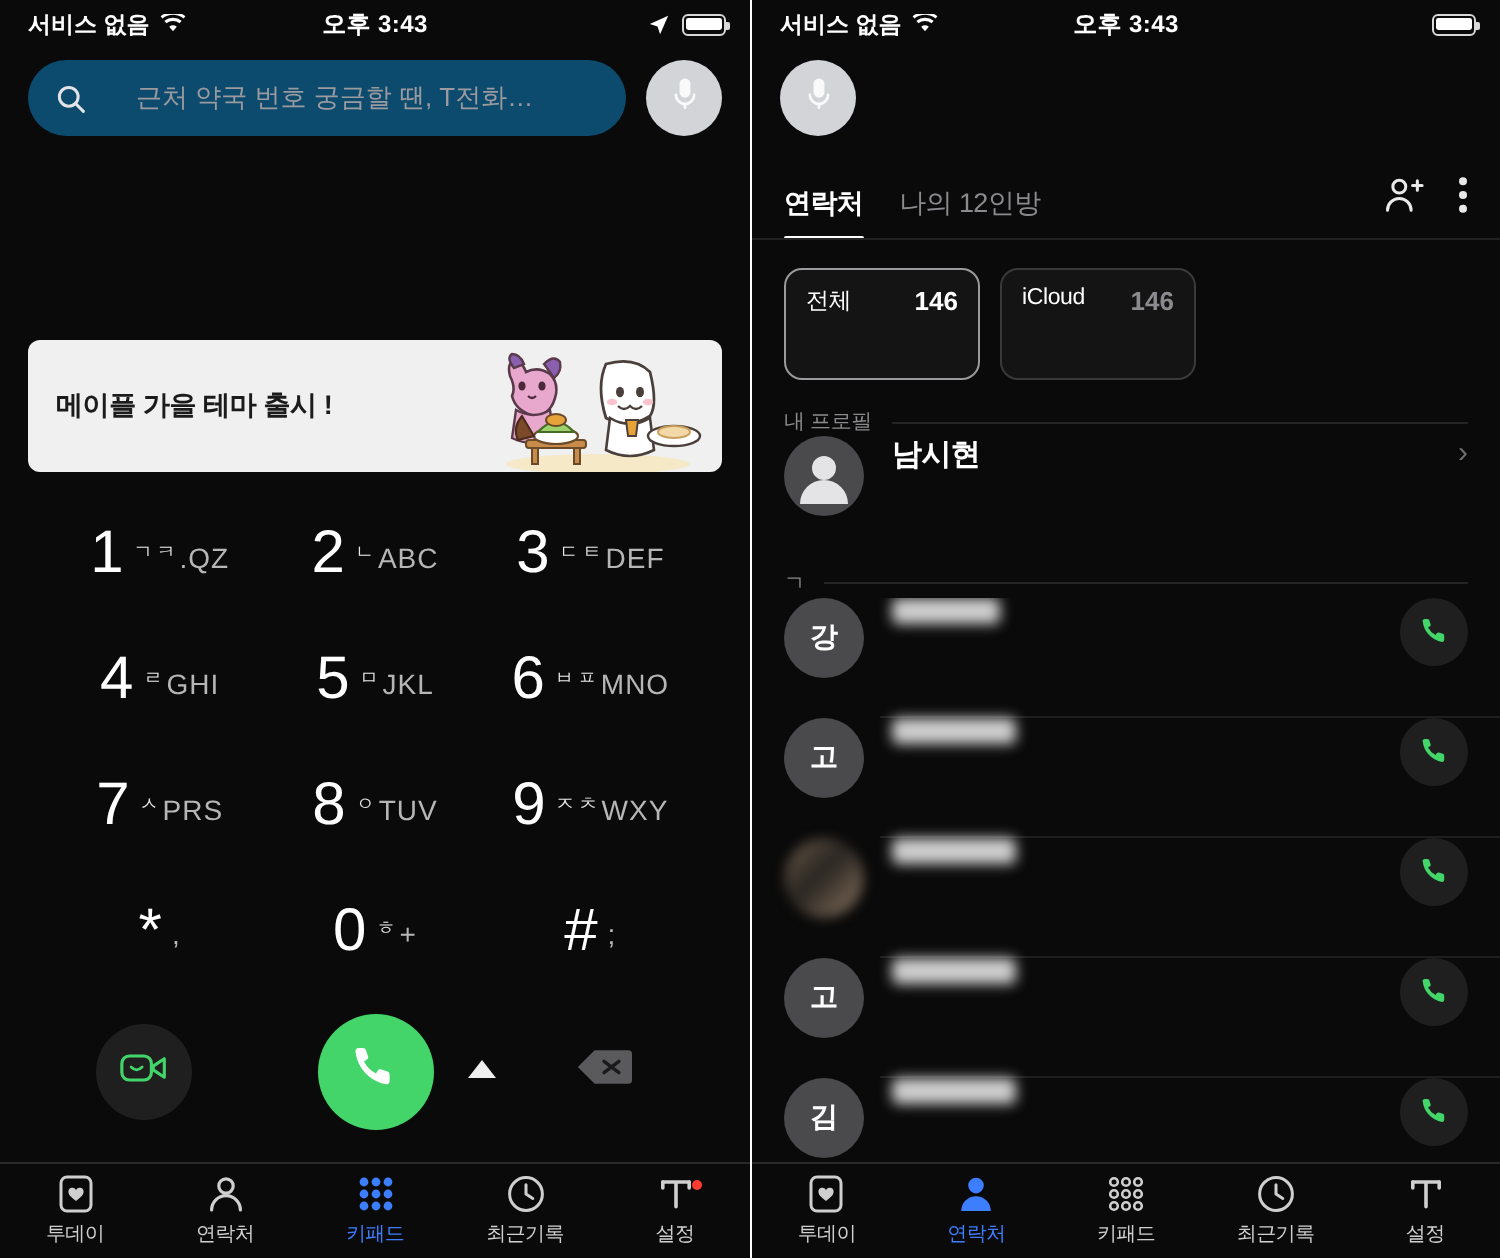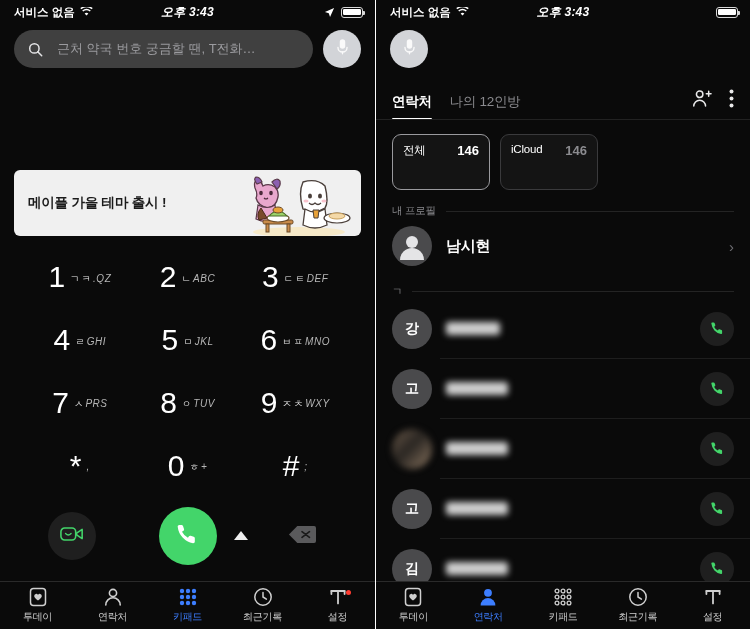--- a/index.html
+++ b/index.html
@@ -26,21 +26,20 @@
     padding: 0 12px 0 14px;
     color: #ffffff;
     font-size: 11.5px; font-weight: bold;
     position: relative;
   }
   .sb-left { display: flex; align-items: center; gap: 5px; }
   .sb-center {
     position: absolute; left: 0; right: 0; text-align: center;
     font-size: 12px; font-weight: bold; letter-spacing: .2px;
     pointer-events: none;
-    font-style: italic;
   }
   .sb-right { margin-left: auto; display: flex; align-items: center; gap: 6px; z-index:1;}
   .wifi-icon svg, .loc-icon svg { display: block; }
   .battery {
     width: 22px; height: 11px;
     border: 1.4px solid #d8d8d8; border-radius: 3px;
     position: relative; display:block;
   }
   .battery::after {
     content: ""; position: absolute; right: -3.2px; top: 3px;
@@ -52,24 +51,24 @@
   }
 
   
   .searchrow {
     display: flex; align-items: center;
     padding: 6px 14px 10px 14px;
     gap: 10px; flex: 0 0 auto;
   }
   .searchbar {
     flex: 1; height: 38px;
-    background: #404040;
+    background: #0c4a6e;
     border-radius: 19px;
     display: flex; align-items: center;
-    padding: 0 14px; gap: 14px;
+    padding: 0 14px; gap: 25px;
     overflow: hidden;
   }
   .search-icon svg { display: block; }
   .search-text {
     color: #9b9b9f; font-size: 13px;
     white-space: nowrap; overflow: hidden; text-overflow: ellipsis;
   }
   .micbtn {
     width: 38px; height: 38px; border-radius: 50%;
     background: #d2d4d8;
@@ -100,21 +99,21 @@
   .key {
     display: flex; align-items: center; justify-content: center;
     gap: 5px; user-select: none;
   }
   .key .digit {
     color: #ffffff; font-size: 30px; font-weight: 300; line-height: 1;
     font-family: "Liberation Sans", sans-serif;
   }
   .key .sub { display: flex; flex-direction: row; align-items: flex-start; padding-top: 4px; }
   .key .jamo { color: #e8e8e8; font-size: 9.5px; line-height: 1.05; letter-spacing: 2px; height:11px;}
-  .key .lat  { color: #b6b6b6; font-size: 10px; line-height: 1.05; letter-spacing: .5px; font-style: italic; }
+  .key .lat  { color: #b6b6b6; font-size: 14px; line-height: 1.05; letter-spacing: .5px; }
 
   
   .actions {
     flex: 0 0 84px;
     display: flex; align-items: center; justify-content: center;
     position: relative; padding-bottom: 6px;
   }
   .videobtn {
     position: absolute; left: 48px;
     width: 48px; height: 48px; border-radius: 50%;
@@ -178,21 +177,21 @@
     display: flex; align-items: center; gap: 10px;
     padding: 0 16px; margin-top: 14px; flex: 0 0 auto;
   }
   .sect .lbl { font-size: 10.5px; color: #8b8b8f; letter-spacing: -.2px;}
   .sect .line { flex: 1; height: 1px; background: #242424; }
   .sect.tight { margin-top: 10px; }
 
   
   .list { flex: 1 1 auto; overflow: hidden; }
   .row {
-    display: flex; align-items: center; gap: 14px;
+    display: flex; align-items: flex-start; gap: 14px;
     padding: 0 16px; height: 60px; position: relative;
   }
   .row::after {
     content: ""; position: absolute; left: 64px; right: 0; bottom: 0;
     height: 1px; background: #1e1e1e;
   }
   .row.noline::after { display: none; }
   .avatar {
     width: 40px; height: 40px; border-radius: 50%;
     background: #4a4a4c; flex: 0 0 40px;

